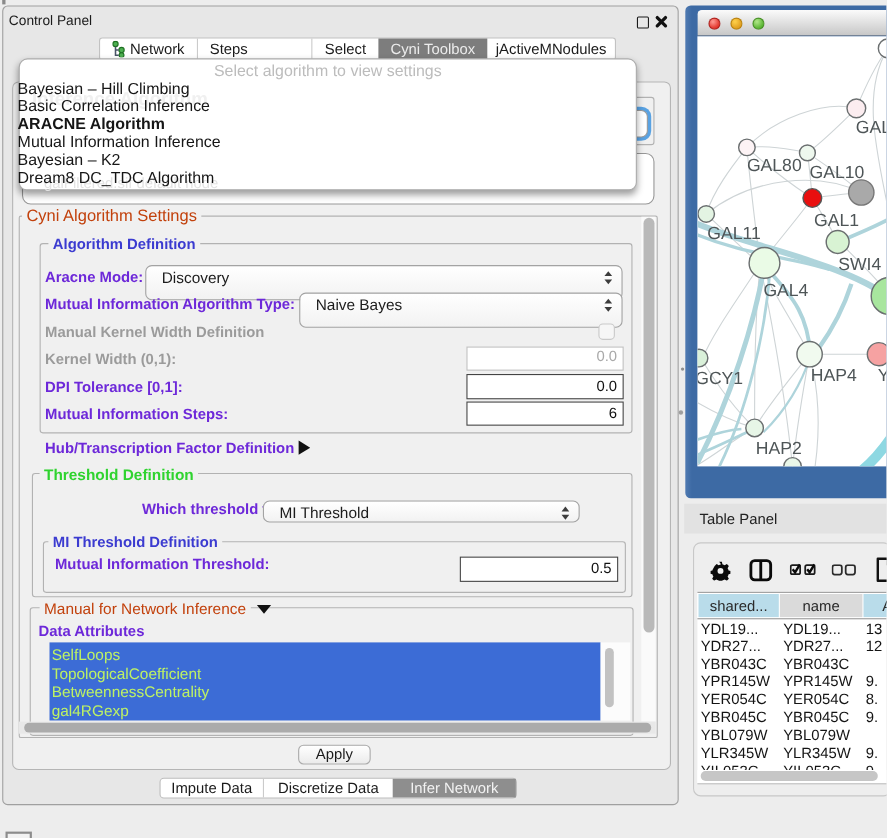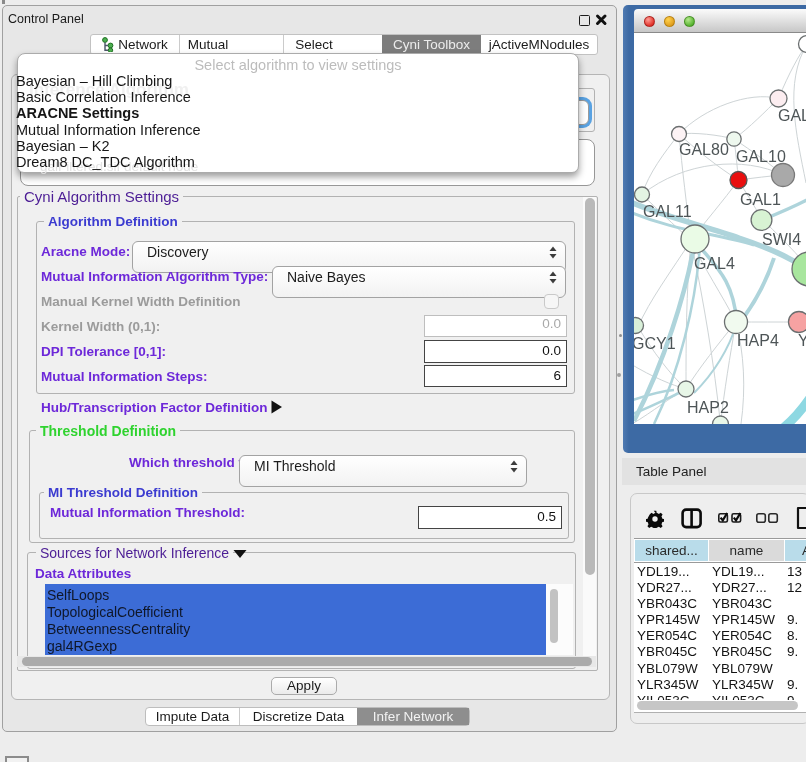--- a/index.html
+++ b/index.html
@@ -2,21 +2,21 @@
 <html><head>
 <meta charset="utf-8">
 <style>
 html,body{margin:0;padding:0;}
 body{width:806px;height:762px;background:#ededed;font-family:"Liberation Sans",sans-serif;}
 #stage{position:absolute;left:0;top:0;width:806px;height:762px;overflow:hidden;background:#ededed;}
 .abs{position:absolute;}
 .bold{font-weight:bold;}
 .lbl{position:absolute;font-size:13.5px;font-weight:bold;color:#6d28d9;white-space:nowrap;}
 .lbl-dis{color:#9b9b9b;}
-.gtitle{position:absolute;font-size:14px;color:#4c1d95;background:#f0f0f0;padding:0 4px;white-space:nowrap;}
+.gtitle{position:absolute;font-size:14px;color:#c2410c;background:#f0f0f0;padding:0 4px;white-space:nowrap;}
 .group{position:absolute;border:1px solid #b2b2b2;border-radius:3px;}
 .combo{position:absolute;height:32px;border:1px solid #a3a3a3;border-radius:6px;background:linear-gradient(#ffffff,#f2f2f2);box-sizing:border-box;font-size:14px;color:#1c1c1c;}
 .combo .ct{position:absolute;left:14px;top:2px;white-space:nowrap;}
 .combo svg{position:absolute;right:8px;top:4px;}
 .tf{position:absolute;box-sizing:border-box;background:#fff;font-size:13.5px;text-align:right;padding-right:5px;}
 .tf-dark{border:1.5px solid #444;color:#111;}
 .tf-dis{border:1px solid #bebebe;color:#a9a9a9;}
 </style>
 </head>
 <body>
@@ -32,23 +32,23 @@
 
 <div class="abs" style="left:90px;top:34px;height:21px;display:flex;background:#fff;border:1px solid #c2c2c2;border-radius:3px;box-sizing:border-box;font-size:13.5px;color:#1b1b1b;">
   <div style="width:88px;display:flex;align-items:center;justify-content:center;">
     <svg width="12" height="15" style="margin-right:4px;">
           <circle cx="3" cy="3" r="2.4" fill="#4caf50" stroke="#1e7022" stroke-width="1"></circle>
           <circle cx="8.5" cy="8.5" r="2.4" fill="#4caf50" stroke="#1e7022" stroke-width="1"></circle>
           <circle cx="8.5" cy="13.2" r="2.2" fill="#4caf50" stroke="#1e7022" stroke-width="1"></circle>
           <path d="M3 5.5 V13.2 H6 M3 8.5 H6" stroke="#4a5568" stroke-width="1.4" fill="none"></path>
         </svg>
     Network</div>
-  <div style="width:56px;display:flex;align-items:center;justify-content:center;border-left:1px solid #cbcbcb;">Mutual</div>
+  <div style="width:56px;display:flex;align-items:center;justify-content:center;border-left:1px solid #cbcbcb;">Steps</div>
   <div style="width:60px;display:flex;align-items:center;justify-content:center;border-left:1px solid #cbcbcb;margin-left:47px;">Select</div>
-  <div style="width:99px;display:flex;align-items:center;justify-content:center;background:#7d7d7d;color:#ececec;margin-left:38px;">Cyni Toolbox</div>
+  <div style="width:99px;display:flex;align-items:center;justify-content:center;background:#7d7d7d;color:#ececec;">Cyni Toolbox</div>
   <div style="width:116px;display:flex;align-items:center;justify-content:center;">jActiveMNodules</div>
 </div>
 
 <div class="abs" style="left:11px;top:74px;width:599px;height:626px;background:#f0f0f0;border:1px solid #b5b5b5;border-radius:6px;box-sizing:border-box;"></div>
 
 <div class="abs" style="left:24px;top:88px;width:569px;height:42px;border:1px solid #b2b2b2;border-radius:3px;"></div>
 
 <div class="abs" style="left:470px;top:100px;width:117px;height:23px;border:1px solid #9a9a9a;border-radius:6px;background:#fff;box-shadow:0 0 0 3px #59a2e2;"></div>
 
 <div class="abs" style="left:20px;top:139px;width:575px;height:47px;border:1.5px solid #979797;border-radius:8px;background:#fff;box-sizing:border-box;"></div>
@@ -94,43 +94,43 @@
 
 <div class="lbl" style="left:41px;top:399.5px;">Hub/Transcription Factor Definition</div>
 <svg class="abs" style="left:270px;top:400px;" width="13" height="14">
       <path d="M1.5 0.5 L12 7 L1.5 13.5 Z" fill="#111"></path>
     </svg>
 
 <div class="group" style="left:29px;top:430px;width:544px;height:111px;"></div>
 <div class="gtitle bold" style="left:36px;top:423px;color:#2fd32f;font-size:14px;">Threshold Definition</div>
 
 <div class="lbl" style="left:81px;top:455px;margin-left:48px;">Which threshold to use:</div>
-<div class="combo" style="left:239px;top:455px;width:288px;height:32px;">
+<div class="combo" style="left:239px;top:455px;width:288px;height:20px;">
       <span class="ct" style="left:14px;">MI Threshold</span>
       <svg width="8" height="13" style="top:3.5px;">
         <path d="M4 0.5 L7.5 5 H0.5 Z" fill="#3c3c3c"></path>
         <path d="M4 12.5 L0.5 8 H7.5 Z" fill="#3c3c3c"></path>
       </svg>
     </div>
 
 <div class="group" style="left:39px;top:492px;width:528px;height:45px;"></div>
 <div class="gtitle bold" style="left:44px;top:485px;color:#3b3bd0;font-size:13.5px;">MI Threshold Definition</div>
 
 <div class="lbl" style="left:50px;top:505px;">Mutual Information Threshold:</div>
 <div class="tf tf-dark" style="left:418px;top:506px;width:144px;height:23px;line-height:20px;">0.5</div>
 
 <div class="group" style="left:27px;top:552px;width:547px;height:115px;"></div>
-<div class="gtitle" style="left:36px;top:545px;">Sources for Network Inference</div>
+<div class="gtitle" style="left:36px;top:545px;">Manual for Network Inference</div>
 <svg class="abs" style="left:233px;top:549px;" width="14" height="10">
       <path d="M0.5 1 H13.5 L7 9 Z" fill="#111"></path>
     </svg>
 
 <div class="lbl" style="left:35px;top:566px;">Data Attributes</div>
 
-<div class="abs" style="left:45px;top:584px;width:501px;height:71px;background:#3c6cd6;color:#0f172a;font-size:14px;overflow:hidden;">
+<div class="abs" style="left:45px;top:584px;width:501px;height:71px;background:#3c6cd6;color:#bef264;font-size:14px;overflow:hidden;">
   <div style="padding:3px 0 0 2px;line-height:17.1px;">SelfLoops<br>TopologicalCoefficient<br>BetweennessCentrality<br>gal4RGexp</div>
 </div>
 <div class="abs" style="left:546px;top:584px;width:27px;height:71px;background:#fcfcfc;"></div>
 <div class="abs" style="left:549.5px;top:589px;width:8px;height:54px;background:#c2c2c2;border-radius:4px;"></div>
 
 <div class="abs" style="left:17px;top:656px;width:579px;height:11px;background:#e8e8e8;"></div>
 <div class="abs" style="left:22px;top:657px;width:570px;height:9px;background:#ababab;border-radius:4.5px;"></div>
 
 <div class="abs" style="left:271px;top:677px;width:66px;height:18px;border:1px solid #ababab;border-radius:5px;background:linear-gradient(#ffffff,#ebebeb);box-sizing:border-box;text-align:center;font-size:13.5px;color:#1b1b1b;line-height:16px;">Apply</div>
 
@@ -142,21 +142,21 @@
 
 <div class="abs" style="left:5px;top:756px;width:20px;height:12px;border:2px solid #8c8c8c;background:#f2f2f2;"></div>
 
 <div class="abs" style="left:619px;top:334px;width:3px;height:3px;background:#8f8f8f;border-radius:50%;"></div>
 <div class="abs" style="left:617px;top:373px;width:4px;height:4px;background:#9f9f9f;border-radius:50%;"></div>
 
 <div class="abs" style="left:17px;top:53px;width:562px;height:120px;background:#fff;border:1px solid #ababab;border-radius:8px 8px 7px 7px;box-sizing:border-box;box-shadow:0 4px 7px rgba(0,0,0,0.38);z-index:30;font-size:14.5px;color:#161616;">
   <div style="position:absolute;left:22px;top:105px;font-size:13.5px;color:#e3e3e3;white-space:nowrap;">galFiltered.sif default node</div>
   <div style="position:absolute;left:11px;top:26px;font-size:17px;font-weight:bold;color:#f0f0f0;white-space:nowrap;">Inference Algorithm</div>
   <div style="position:absolute;left:0;right:0;top:3px;text-align:center;font-size:14.5px;color:#bcbcbc;">Select algorithm to view settings</div>
-  <div style="position:absolute;left:-2px;top:19px;line-height:16.2px;white-space:nowrap;">Bayesian – Hill Climbing<br>Basic Correlation Inference<br><b>ARACNE Settings</b><br>Mutual Information Inference<br>Bayesian – K2<br>Dream8 DC_TDC Algorithm</div>
+  <div style="position:absolute;left:-2px;top:19px;line-height:16.2px;white-space:nowrap;">Bayesian – Hill Climbing<br>Basic Correlation Inference<br><b>ARACNE Algorithm</b><br>Mutual Information Inference<br>Bayesian – K2<br>Dream8 DC_TDC Algorithm</div>
 </div>
 
 <div class="abs" style="left:623px;top:5px;width:183px;height:448px;background:linear-gradient(90deg,#4f7ab2 0,#3d6aa4 6px,#3d6aa4 100%);border-radius:5px 0 0 5px;"></div>
 <div class="abs" style="left:634px;top:9px;width:172px;height:24px;background:linear-gradient(#fbfbfb,#c7c7c7);border-bottom:1px solid #8a8a8a;border-radius:4px 0 0 0;box-sizing:border-box;"></div>
 <div class="abs" style="left:643.5px;top:15.5px;width:11px;height:11px;border-radius:50%;background:radial-gradient(circle at 35% 30%,#ff9d96,#e2352c 70%);border:1px solid rgba(130,10,10,.55);box-sizing:border-box;"></div>
 <div class="abs" style="left:663.5px;top:15.5px;width:11px;height:11px;border-radius:50%;background:radial-gradient(circle at 35% 30%,#ffd24d,#e09e1f 72%);border:1px solid rgba(150,100,0,.55);box-sizing:border-box;"></div>
 <div class="abs" style="left:683.5px;top:15.5px;width:11px;height:11px;border-radius:50%;background:radial-gradient(circle at 35% 30%,#b4e88c,#58b431 72%);border:1px solid rgba(50,110,20,.55);box-sizing:border-box;"></div>
 
 <div class="abs" style="left:634px;top:33px;width:172px;height:391px;background:#fff;overflow:hidden;">
 <svg width="172" height="391" style="position:absolute;left:0;top:0;">

